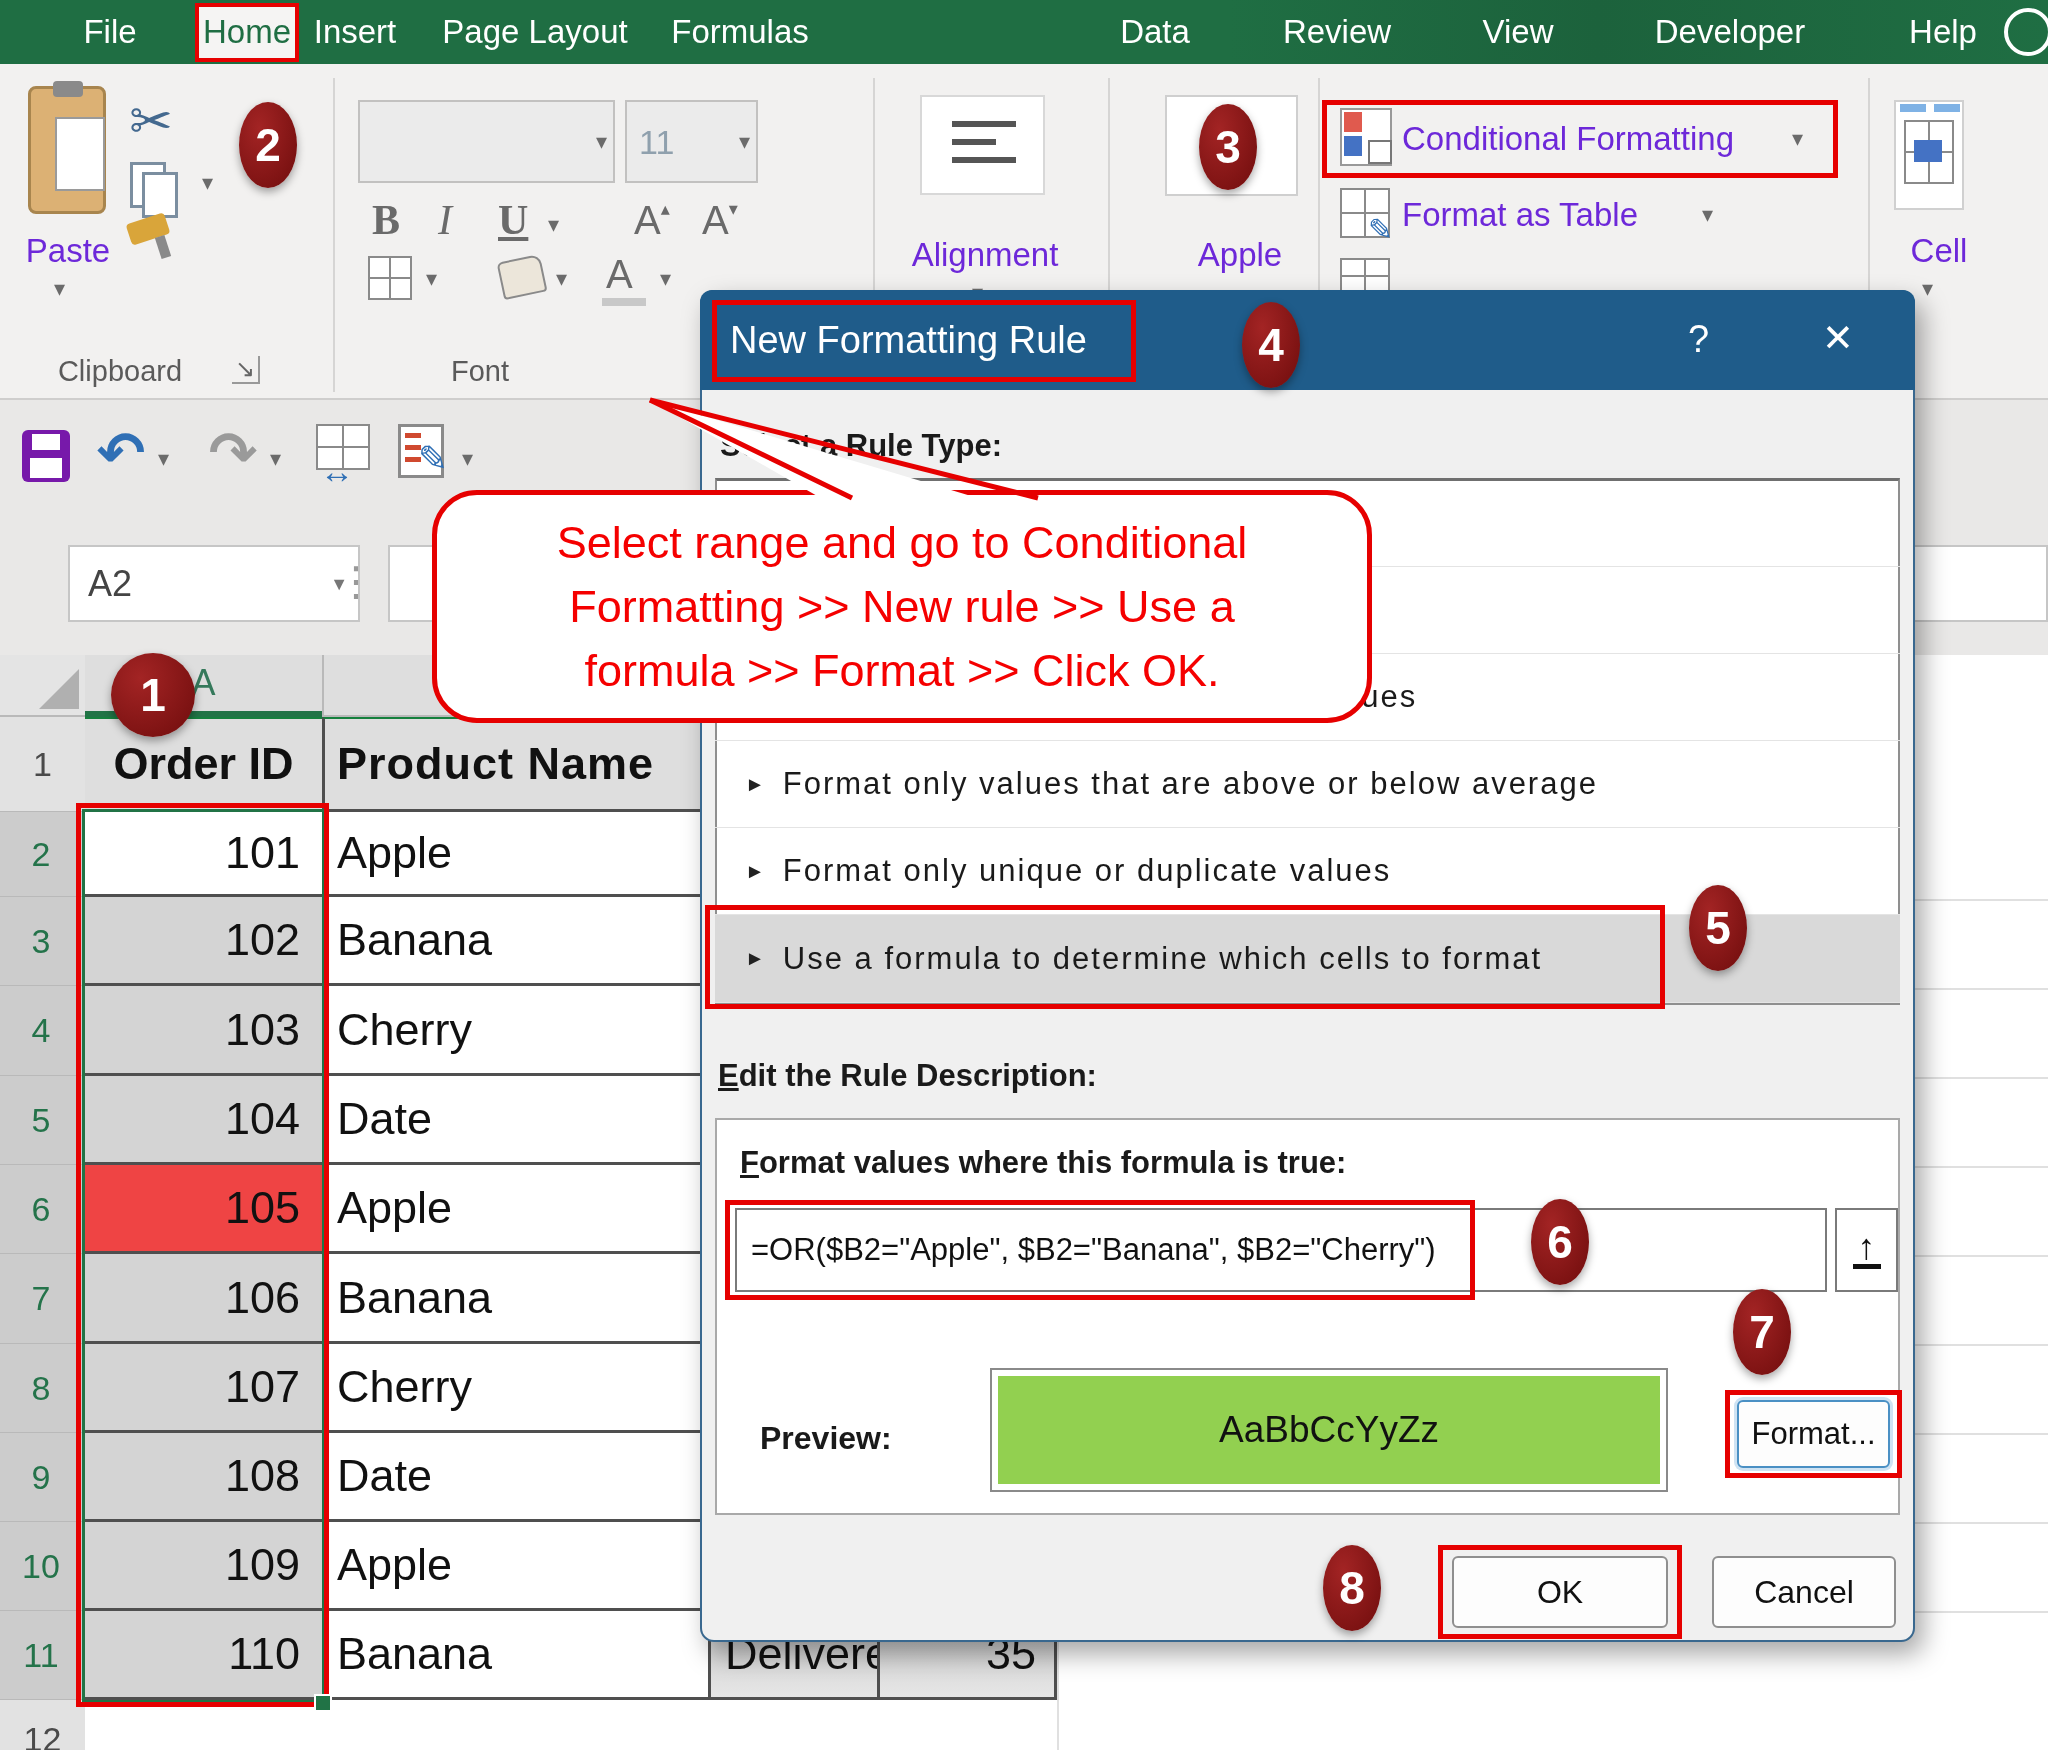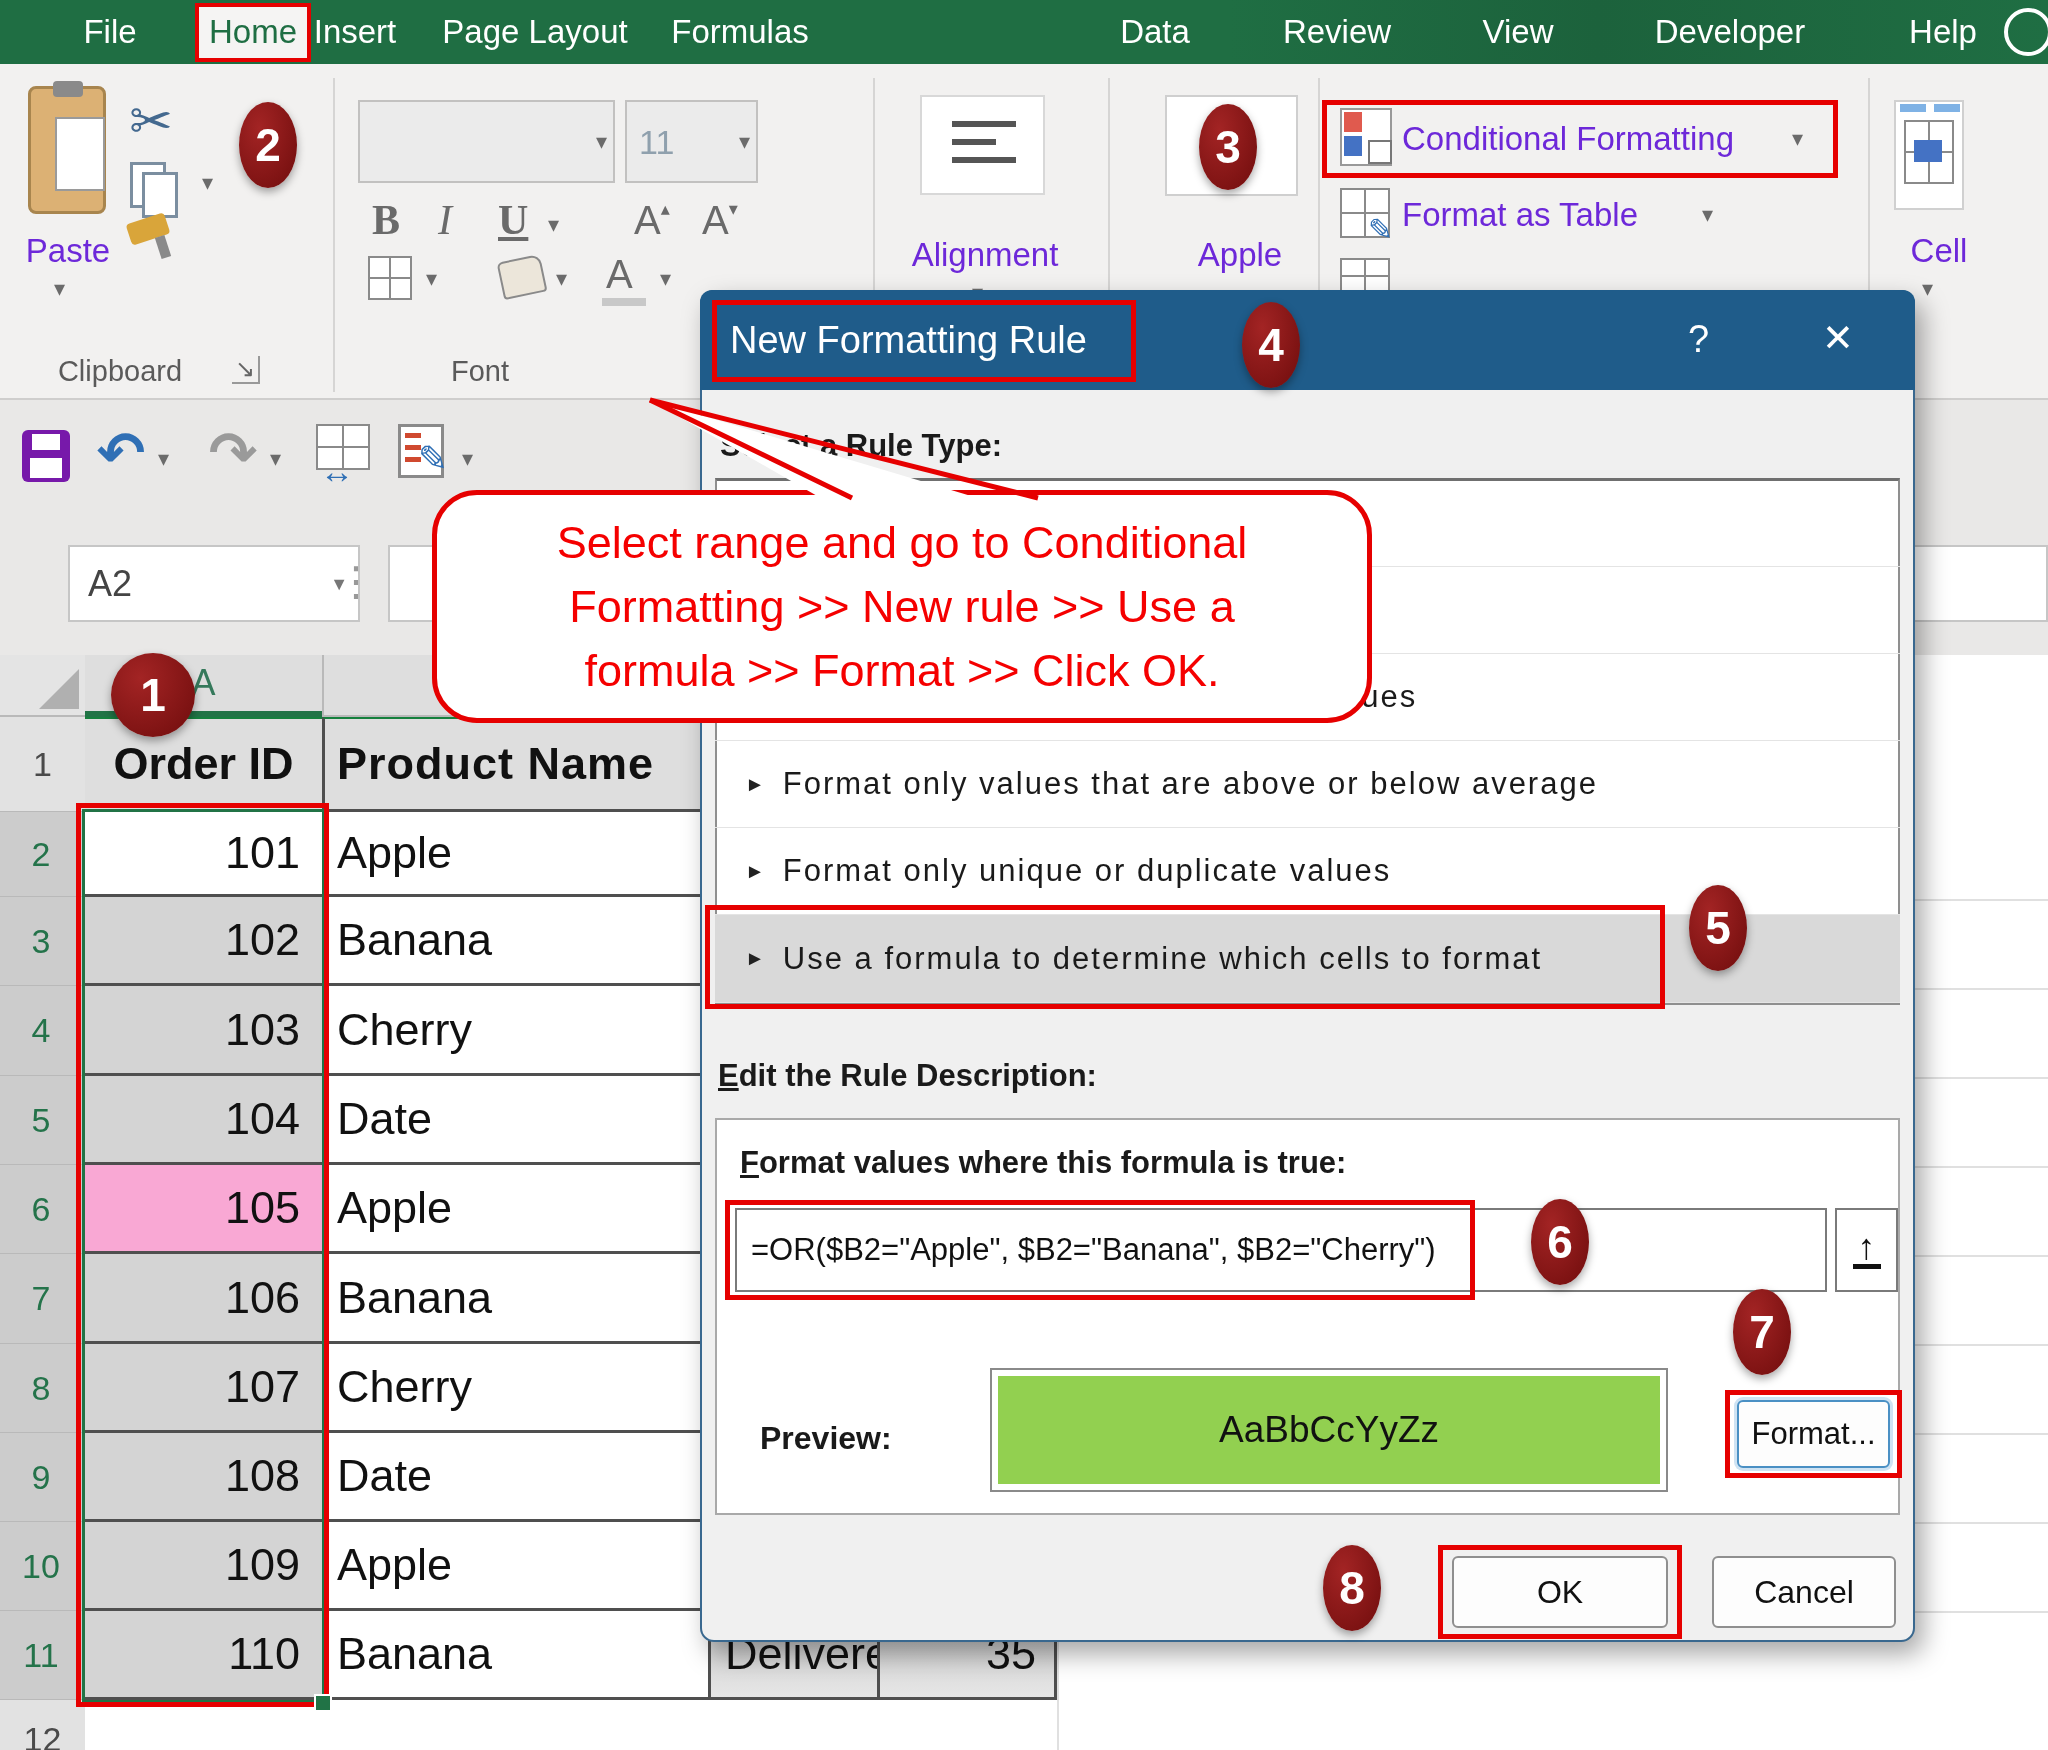--- a/index.html
+++ b/index.html
@@ -3,21 +3,21 @@
 <meta charset="utf-8">
 <style>
   html,body{margin:0;padding:0;background:#fff;}
   #stage{position:relative;width:2048px;height:1750px;overflow:hidden;
          font-family:"Liberation Sans","DejaVu Sans",sans-serif;background:#e9e8e7;}
   .abs{position:absolute;}
   
   .menubar{left:0;top:0;width:2048px;height:64px;
     background:linear-gradient(90deg,#1f6e43 0%,#1f6e43 60%,#1c623c 78%,#1f6e43 100%);}
   .menu-item{top:0;height:64px;line-height:64px;color:#fff;font-size:33px;text-align:center;}
-  .home-tab{left:195px;top:3px;width:116px;height:59px;background:#f5f4f3;border:4px solid #e60000;
+  .home-tab{left:195px;top:3px;width:104px;height:59px;background:#f5f4f3;border:4px solid #e60000;
     box-sizing:border-box;color:#1f6e43;font-size:33px;line-height:50px;text-align:center;}
   .corner-glyph{left:2004px;top:8px;width:48px;height:48px;border:4px solid #fff;border-radius:50%;box-sizing:border-box;}
   
   .ribbon{left:0;top:64px;width:2048px;height:336px;background:#f2f1f0;border-bottom:2px solid #cfcecd;box-sizing:border-box;}
   .vdiv{top:78px;width:2px;height:314px;background:#d6d5d4;}
   .grp-label{font-size:29px;color:#5a5a5a;text-align:center;}
   .chev{color:#6b6b6b;font-size:22px;line-height:22px;}
   .combo{background:#ebebeb;border:2px solid #c2c1c0;box-sizing:border-box;}
   .combo .chev{position:absolute;right:6px;top:50%;transform:translateY(-50%);}
   .biu{font-family:"Liberation Serif",serif;color:#6a6a6a;font-size:42px;}
@@ -206,21 +206,21 @@
   <div class="abs rowhdr sel" style="top:1611px;height:89px;">11</div>
   <div class="abs rowhdr" style="top:1700px;height:80px;">12</div>
 
   <div class="abs cell cellA hdrcell" style="top:717px;height:95px;justify-content:center;padding-right:0;">Order ID</div>
   <div class="abs cell cellB hdrcell" style="top:717px;height:95px;letter-spacing:1px;">Product Name</div>
 
   <div class="abs cell cellA" style="top:812px;height:85px;background:#fff;">101</div>
   <div class="abs cell cellA" style="top:897px;height:89px;background:#d4d4d4;">102</div>
   <div class="abs cell cellA" style="top:986px;height:90px;background:#d4d4d4;">103</div>
   <div class="abs cell cellA" style="top:1076px;height:89px;background:#d4d4d4;">104</div>
-  <div class="abs cell cellA" style="top:1165px;height:89px;background:#f9a8d4;">105</div>
+  <div class="abs cell cellA" style="top:1165px;height:89px;background:#ef4444;">105</div>
   <div class="abs cell cellA" style="top:1254px;height:90px;background:#d4d4d4;">106</div>
   <div class="abs cell cellA" style="top:1344px;height:89px;background:#d4d4d4;">107</div>
   <div class="abs cell cellA" style="top:1433px;height:89px;background:#d4d4d4;">108</div>
   <div class="abs cell cellA" style="top:1522px;height:89px;background:#d4d4d4;">109</div>
   <div class="abs cell cellA" style="top:1611px;height:89px;background:#d4d4d4;">110</div>
 
   <div class="abs cell cellB" style="top:812px;height:85px;background:#fff;">Apple</div>
   <div class="abs cell cellB" style="top:897px;height:89px;background:#fff;">Banana</div>
   <div class="abs cell cellB" style="top:986px;height:90px;background:#fff;">Cherry</div>
   <div class="abs cell cellB" style="top:1076px;height:89px;background:#fff;">Date</div>

